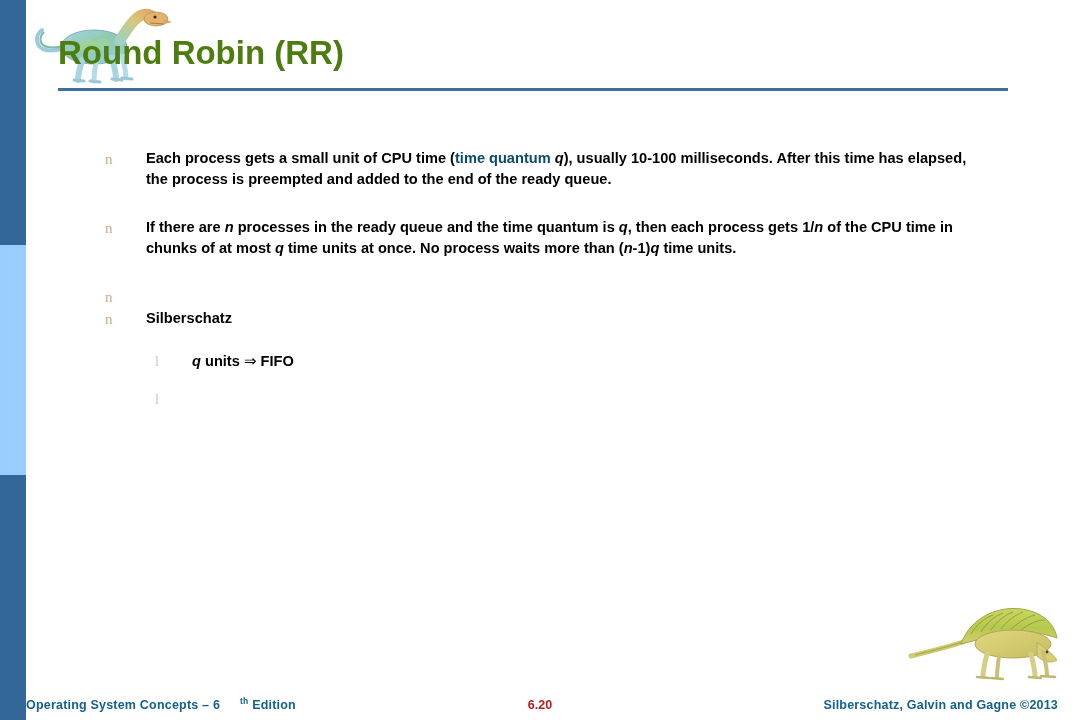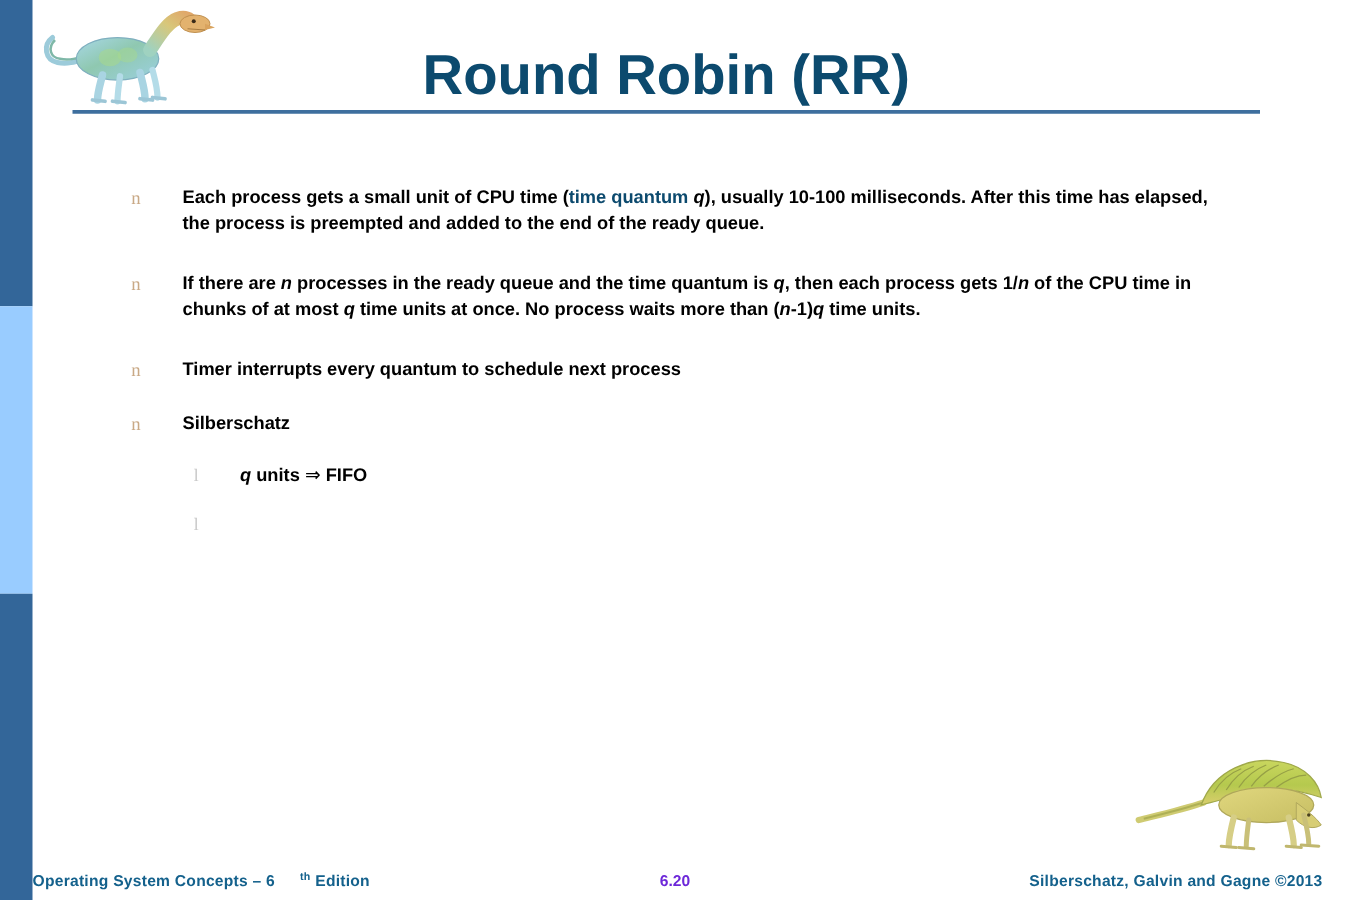--- a/index.html
+++ b/index.html
@@ -45,24 +45,24 @@
     left: 28px;
     top: 2px;
     width: 148px;
     height: 86px;
   }
   .slide-title {
     position: absolute;
     left: 58px;
     top: 34px;
     width: 950px;
-    text-align: center;
-    font-size: 45px;
-    font-weight: bold;
-    color: #0c4a6e;
+    text-align: left;
+    font-size: 33px;
+    font-weight: bold;
+    color: #4d7c0f;
     letter-spacing: 0px;
     white-space: nowrap;
   }
   .title-rule {
     position: absolute;
     left: 58px;
     top: 88px;
     width: 950px;
     height: 3px;
     background: #3E6F9E;
@@ -161,21 +161,21 @@
   }
   .footer-left sup { font-size: 8.5px; padding-left: 20px; }
   .footer-center {
     position: absolute;
     left: 0;
     bottom: 8px;
     width: 1080px;
     text-align: center;
     font-size: 12.5px;
     font-weight: bold;
-    color: #6d28d9;
+    color: #b91c1c;
   }
   .footer-right {
     position: absolute;
     right: 22px;
     bottom: 8px;
     font-size: 12.5px;
     font-weight: bold;
     color: #14618C;
     letter-spacing: 0.2px;
   }
@@ -246,21 +246,20 @@
 
   <div class="bullet-row lvl1">
     <span class="marker">n</span>
     <span class="btext"><span>If there are </span><span class="var">n</span><span> processes in the ready queue and the time quantum is </span><span class="var">q</span><span>, then each process gets 1/</span><span class="var">n</span><span> of the CPU time in chunks of at most </span><span class="var">q</span><span> time units at once.  No process waits more than (</span><span class="var">n</span><span>-1)</span><span class="var">q</span><span> time units.</span></span>
   </div>
 
   <div class="gap-lg"></div>
 
   <div class="bullet-row lvl1">
     <span class="marker">n</span>
-    <span class="btext"><span>Timer interrupts every quantum to schedule next process</span></span>
   </div>
 
   <div class="gap-sm"></div>
 
   <div class="bullet-row lvl1">
     <span class="marker">n</span>
     <span class="btext"><span>Silberschatz</span></span>
   </div>
 
   <div class="gap-sm"></div>

